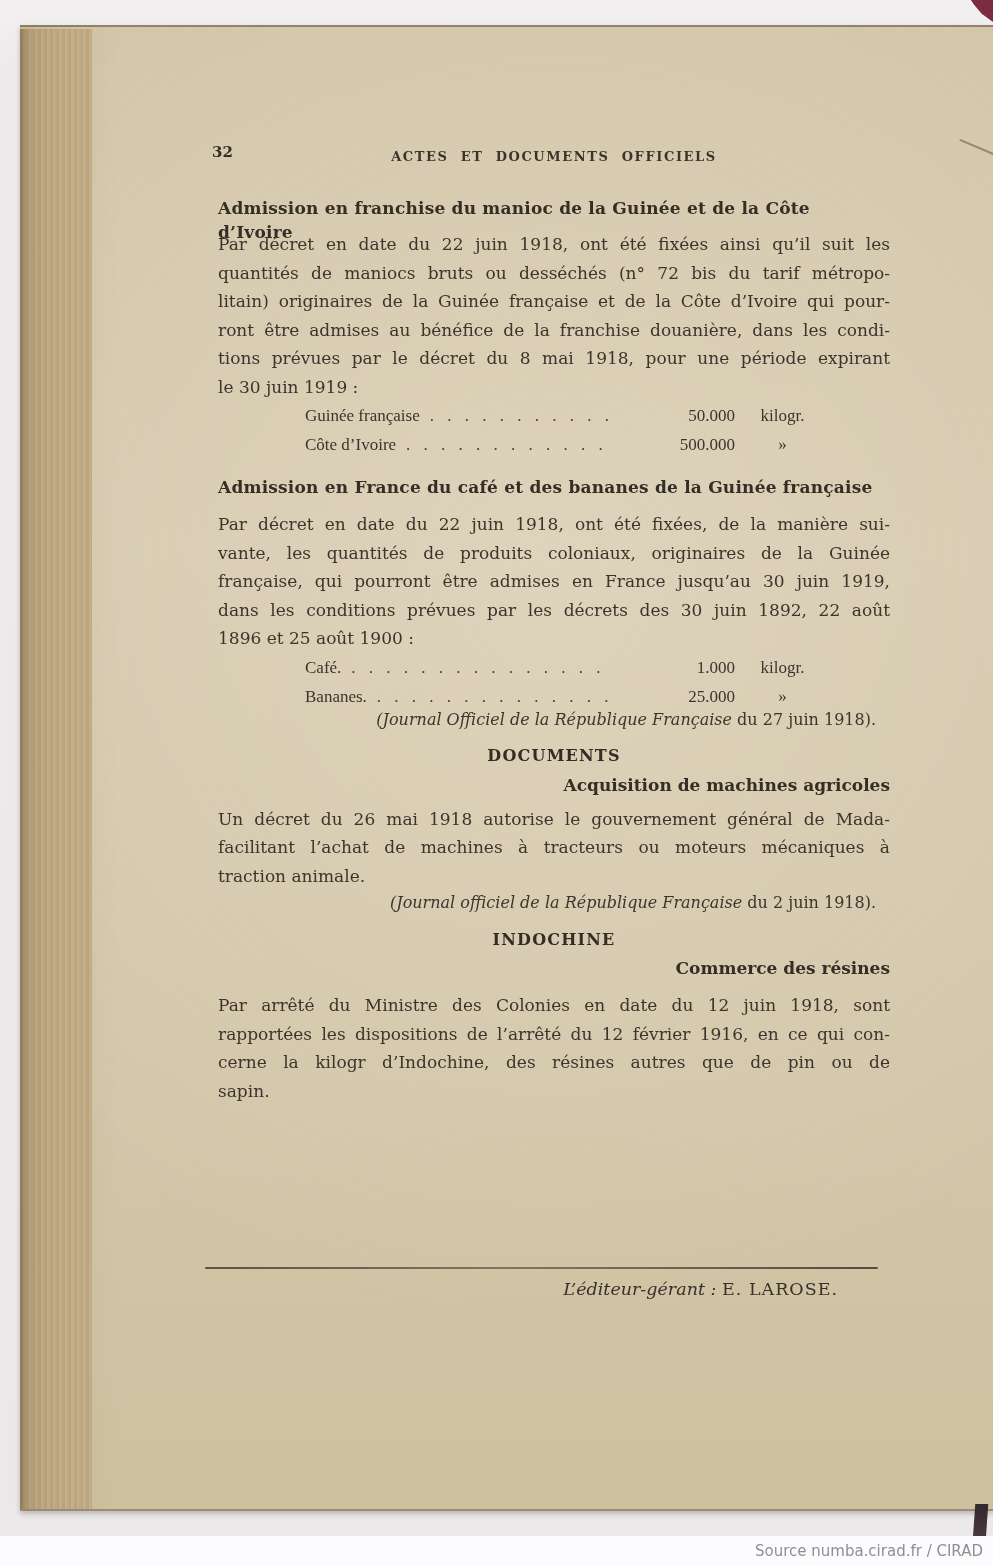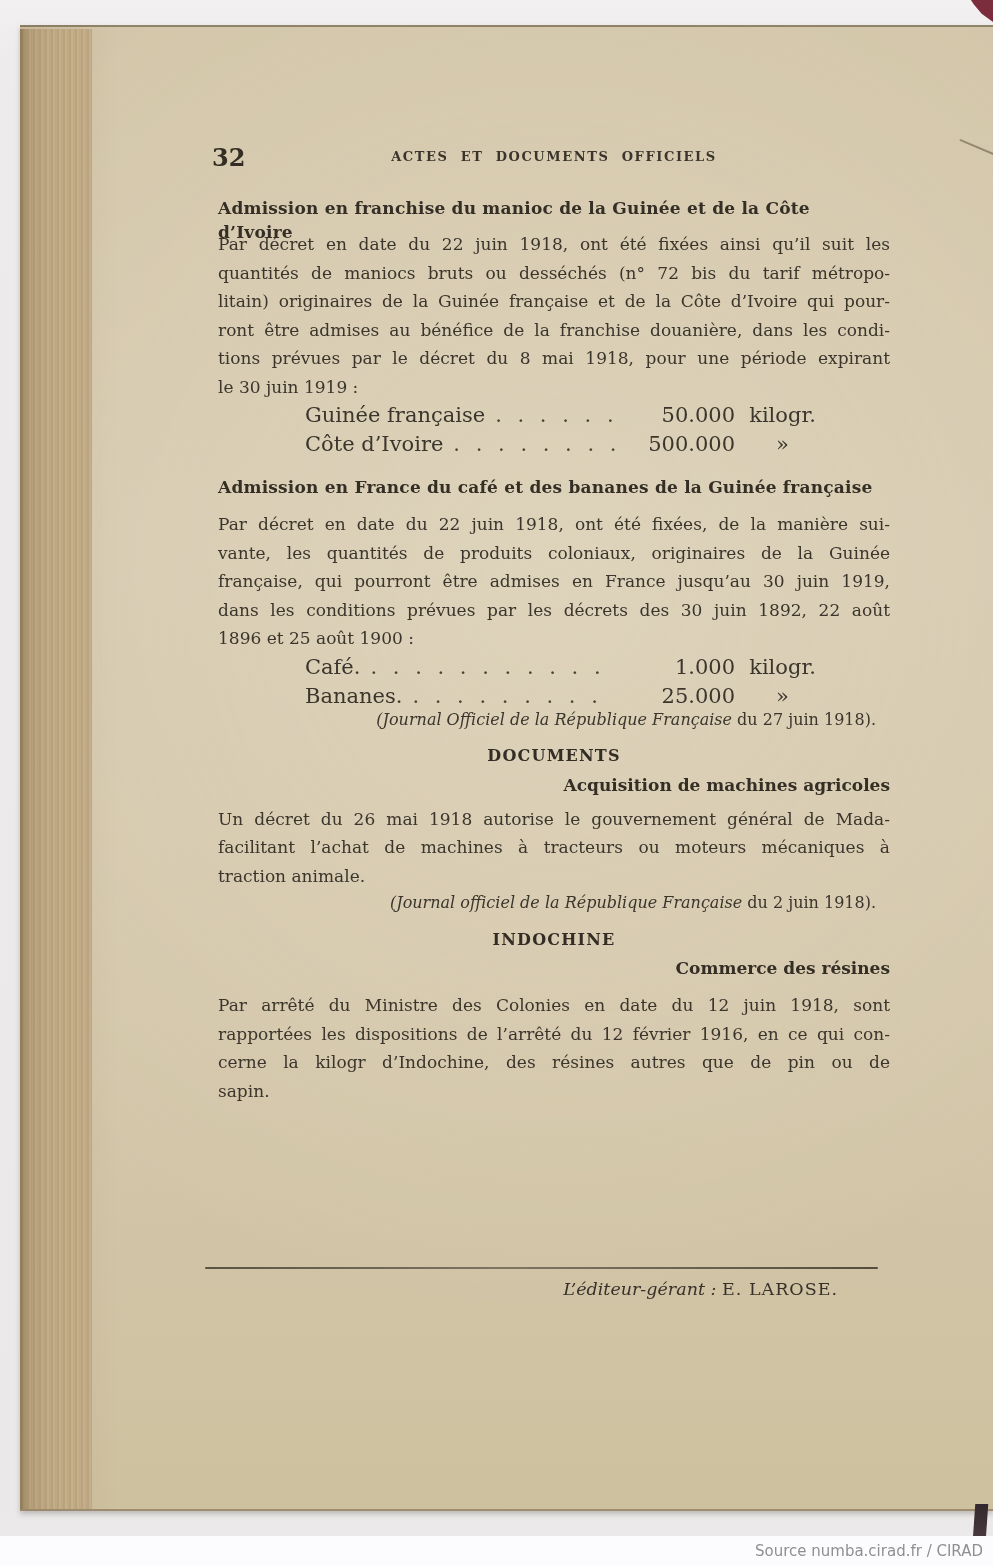--- a/index.html
+++ b/index.html
@@ -20,29 +20,29 @@
   .scratch{position:absolute;left:938px;top:120px;width:42px;height:2px;background:rgba(70,58,44,0.45);transform:rotate(23deg);border-radius:2px;}
   .cover-corner{position:absolute;right:0;top:0;width:27px;height:22px;background:#7b2d3e;clip-path:polygon(18% 0,100% 0,100% 100%,58% 62%,30% 22%);}
   .cover-edge-bottom{position:absolute;right:6px;top:1504px;width:13px;height:36px;background:linear-gradient(180deg,#33282d,#4a3a40);transform:skewX(-4deg);}
   
   .bottom-bar{position:absolute;left:0;right:0;top:1536px;height:30px;background:#fcfbfd;
     font-family:"DejaVu Sans","Liberation Sans",sans-serif;font-size:15px;color:#8f8f92;
     display:flex;align-items:center;justify-content:flex-end;padding-right:10px;box-sizing:border-box;}
   
   .column{position:absolute;left:198px;top:0;width:672px;color:#3b352c;}
   .header-row{margin-top:118px;height:22px;position:relative;}
-  .pagenum{position:absolute;left:-6px;top:-2px;font-weight:bold;font-size:24px;color:#332d24;}
+  .pagenum{position:absolute;left:-6px;top:-2px;font-weight:bold;font-size:15px;color:#332d24;}
   .running{text-align:center;font-size:13px;font-weight:bold;letter-spacing:1.6px;word-spacing:6px;color:#3a342b;padding-top:4px;}
   .headc{margin-top:29px;height:24px;line-height:24px;font-weight:bold;font-size:17px;color:#342e25;letter-spacing:0.2px;}
   .headc.h2a{margin-top:16px;}
   .para{margin-top:10px;}
   .para.p2{margin-top:11px;} .para.p3{margin-top:9px;} .para.p4{margin-top:12px;}
   .jl{font-size:17px;line-height:28.5px;text-align:justify;text-align-last:justify;white-space:normal;}
   .jl.last{text-align-last:left;}
-  .qrow{height:29px;display:flex;align-items:flex-end;padding:0 60px 0 87px;font-size:21px;line-height:29px;}
+  .qrow{height:29px;display:flex;align-items:flex-end;padding:0 60px 0 87px;font-size:17px;line-height:29px;font-family:Liberation Serif, serif;}
   .qlabel{white-space:nowrap;}
   .qdots{flex:1;overflow:hidden;white-space:nowrap;word-spacing:9px;margin:0 10px;color:#464035;}
   .qval{width:110px;text-align:right;white-space:nowrap;}
   .qunit{width:95px;text-align:center;white-space:nowrap;}
   .citation{margin-top:-2px;height:22px;line-height:22px;text-align:right;padding-right:14px;font-size:16px;}
   .citation.c2{margin-top:2px;} .citation.c3{margin-top:-6px;}
   .cit-it{font-style:italic;}
   .region{height:20px;line-height:20px;text-align:center;font-weight:bold;font-size:16px;letter-spacing:1.2px;color:#332d25;}
   .region.r1{margin-top:15px;} .region.r2{margin-top:16px;}
   .subhead{height:22px;line-height:22px;text-align:right;font-weight:bold;font-size:17px;color:#342e25;}

